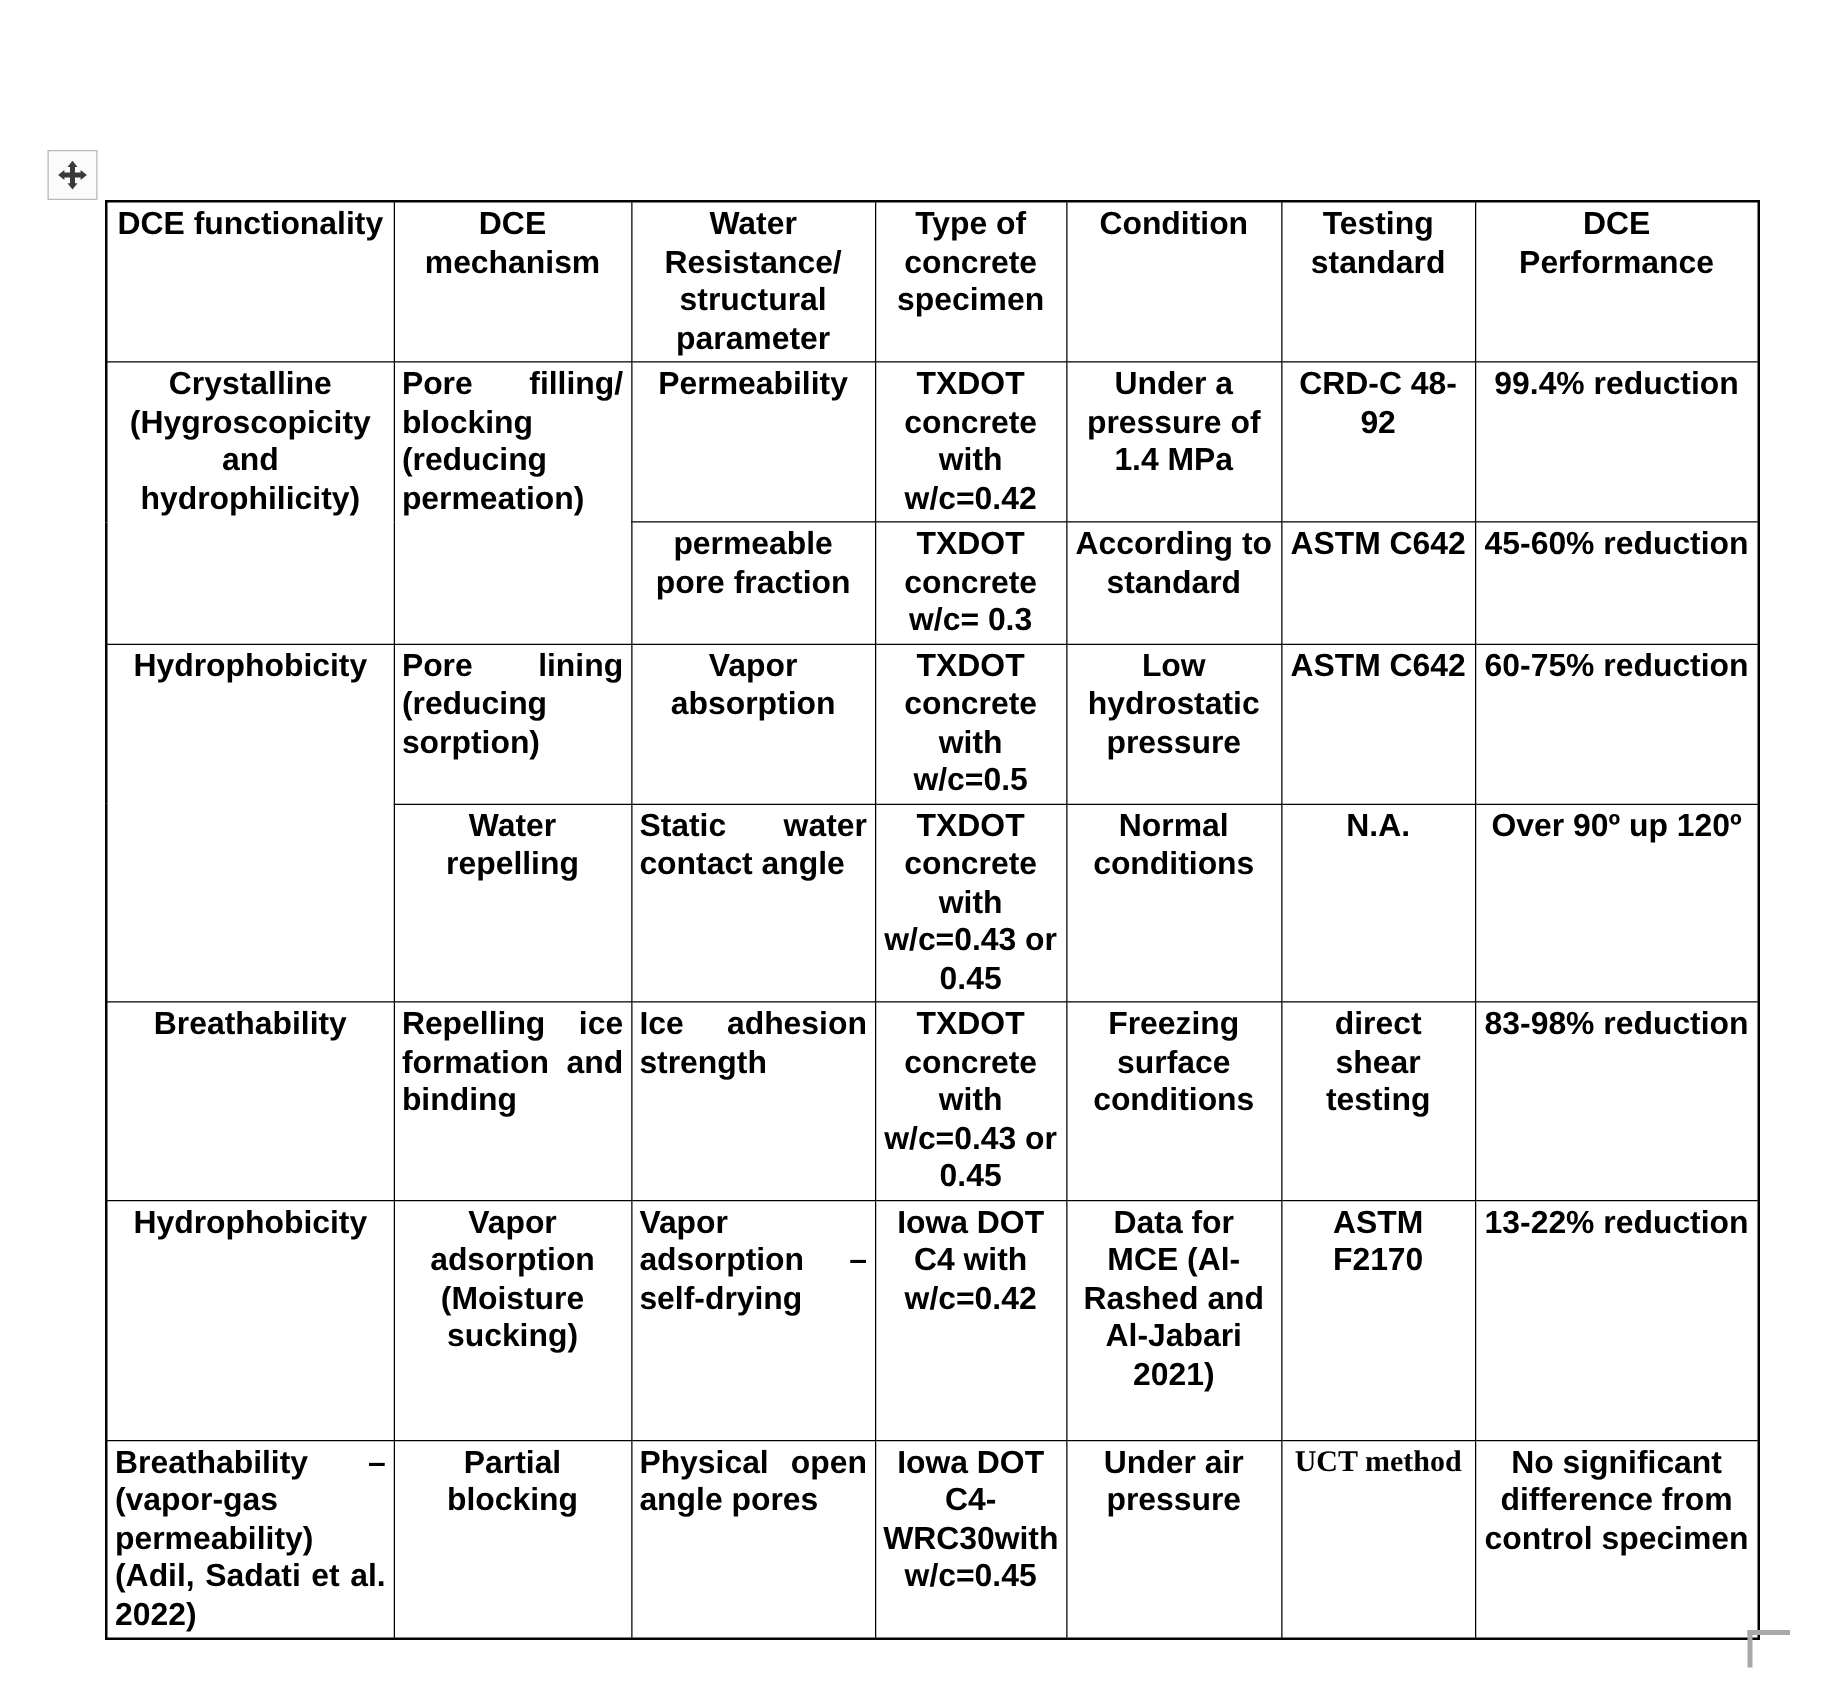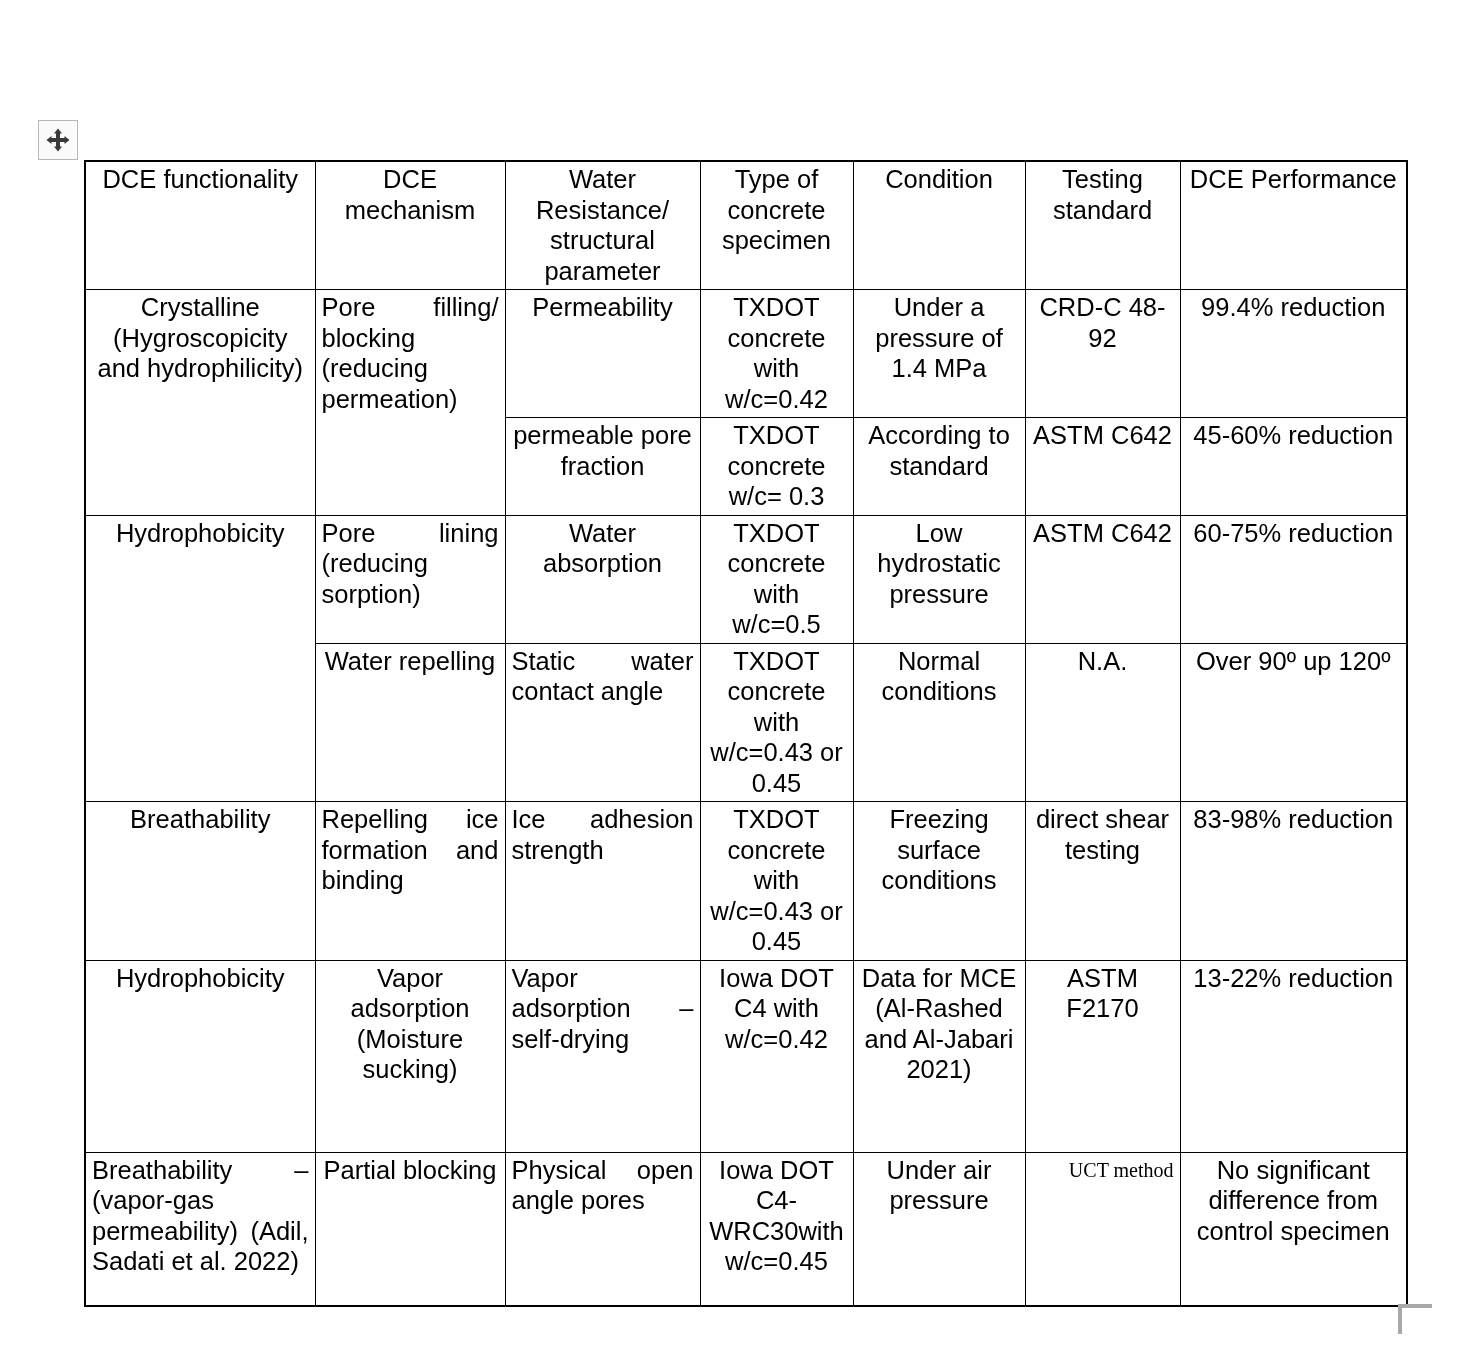--- a/index.html
+++ b/index.html
@@ -75,30 +75,30 @@
     border-collapse: collapse;
     table-layout: fixed;
     font-size: 25.5px;
     line-height: 30.5px;
   }
   table.data td,
   table.data th {
     border: 1.6px solid #000000;
     padding: 2px 6px 3px 6px;
     vertical-align: top;
-    font-weight: normal;
+    font-weight: bold;
     box-sizing: border-box;
   }
   
   table.data { border: 2px solid #000; }
 
   .c-left   { text-align: center; }
   .c-center { text-align: center; }
   .c-just   { text-align: justify; text-align-last: left; }
-  .serif    { font-family: "Liberation Serif", serif; font-size: 20px; text-align: right; }
+  .serif    { font-family: "Liberation Serif", serif; font-size: 24px; }
 
   thead td { text-align: center; }
 
   
   col.c1 { width: 230px; }
   col.c2 { width: 190px; }
   col.c3 { width: 195px; }
   col.c4 { width: 153px; }
   col.c5 { width: 172px; }
   col.c6 { width: 155px; }
@@ -162,21 +162,21 @@
         <td class="c-left" style="height:92px">permeable pore fraction</td>
         <td class="c-center">TXDOT concrete w/c= 0.3</td>
         <td class="c-center">According to standard</td>
         <td class="c-center">ASTM C642</td>
         <td class="c-center">45-60% reduction</td>
       </tr>
 
       <tr>
         <td rowspan="2" class="c-left" style="height:124px">Hydrophobicity</td>
         <td class="c-just">Pore lining (reducing sorption)</td>
-        <td class="c-left">Water absorption</td>
+        <td class="c-left">Vapor absorption</td>
         <td class="c-center">TXDOT concrete with w/c=0.5</td>
         <td class="c-center">Low hydrostatic pressure</td>
         <td class="c-center">ASTM C642</td>
         <td class="c-center">60-75% reduction</td>
       </tr>
 
       <tr>
         <td class="c-left" style="height:156px">Water repelling</td>
         <td class="c-just">Static water contact angle</td>
         <td class="c-center">TXDOT concrete with w/c=0.43 or 0.45</td>

